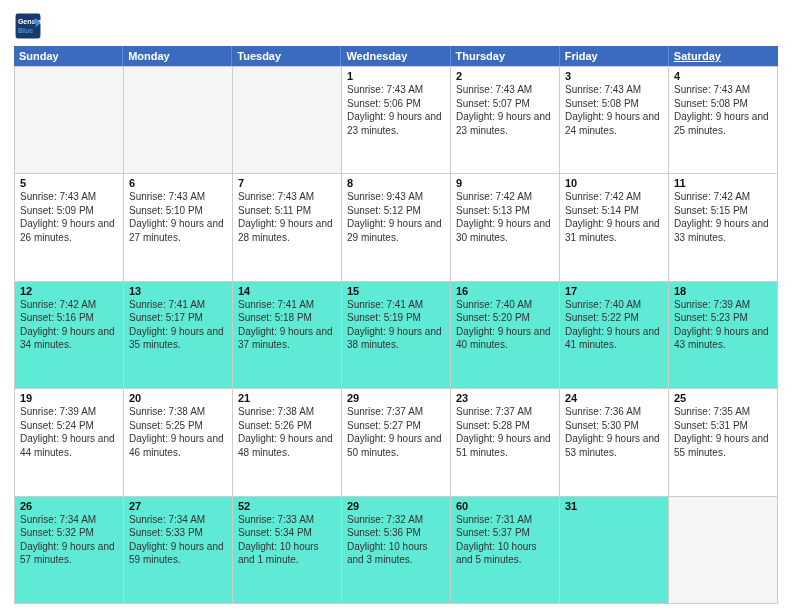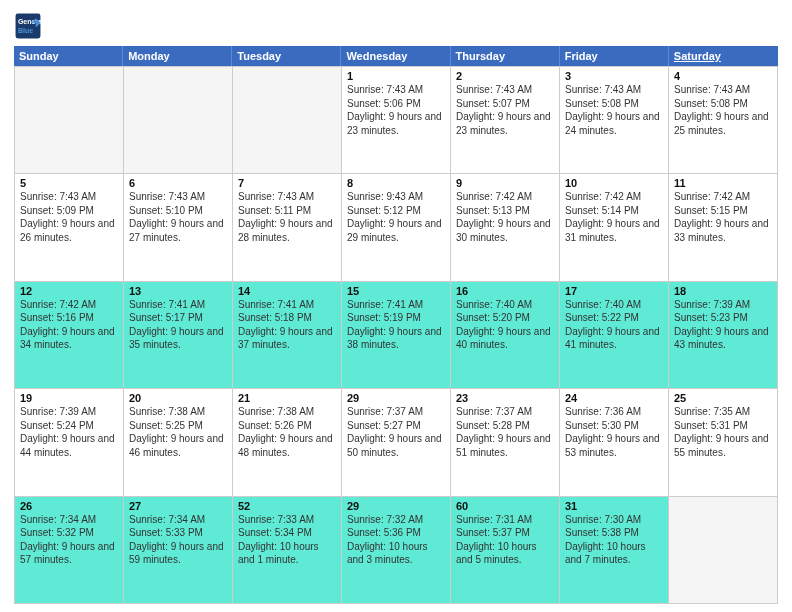--- a/index.html
+++ b/index.html
@@ -323,21 +323,18 @@
 Daylight: 10 hours and 3 minutes.</div>
           </div>
           <div class="cal-cell shaded">
             <span class="day-num">60</span>
             <div class="cell-text">Sunrise: 7:31 AM
 Sunset: 5:37 PM
 Daylight: 10 hours and 5 minutes.</div>
           </div>
           <div class="cal-cell shaded">
             <span class="day-num">31</span>
-            <div class="cell-text">Sunrise: 7:30 AM
-Sunset: 5:38 PM
-Daylight: 10 hours and 7 minutes.</div>
           </div>
           <div class="cal-cell empty"></div>
         </div>
       </div>
   </div>
 </div>
 
 </body></html>

